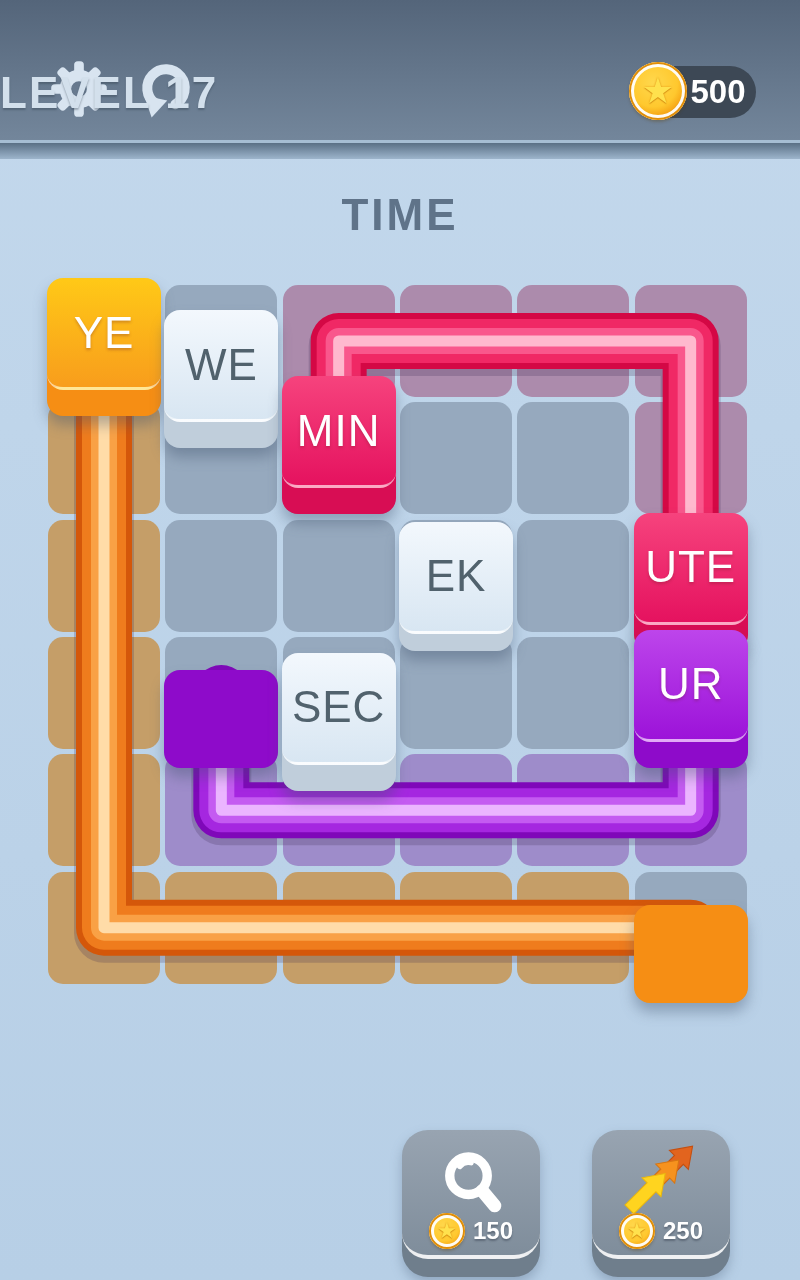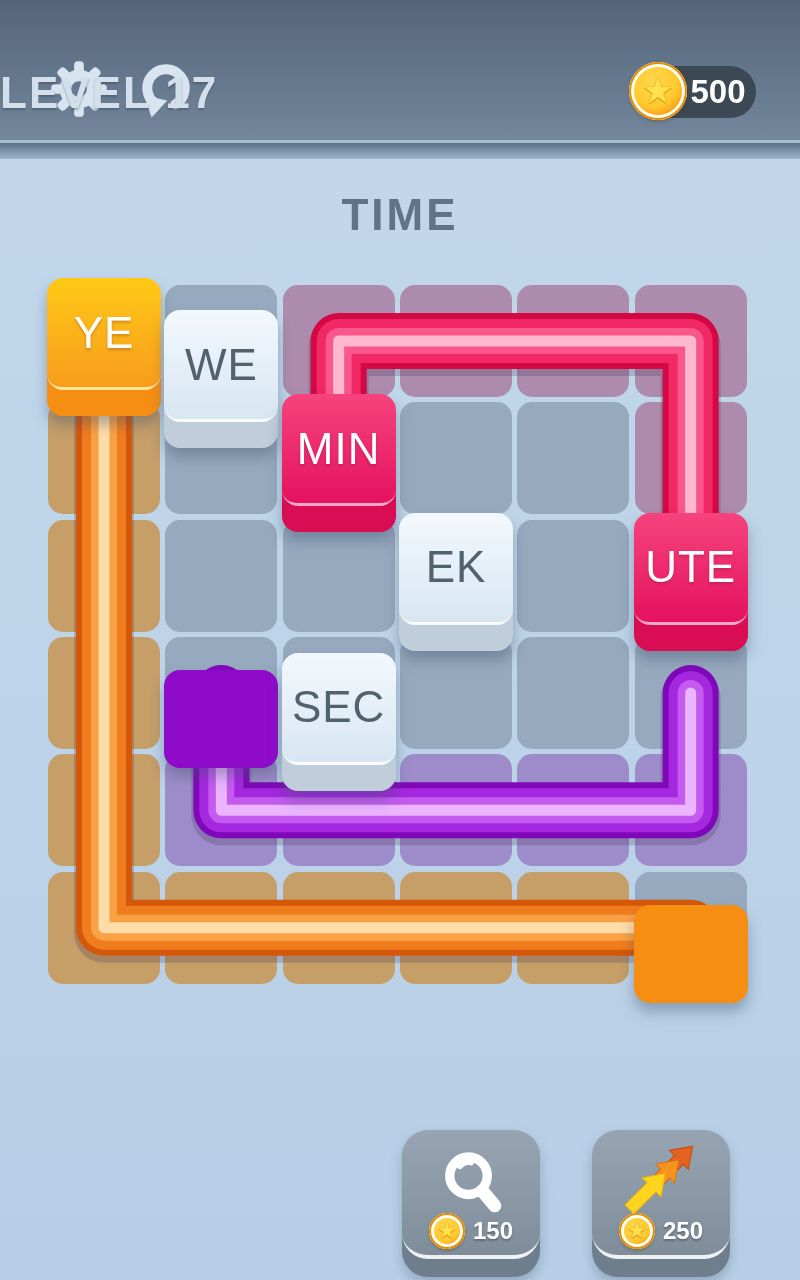--- a/index.html
+++ b/index.html
@@ -175,45 +175,51 @@
         <div class="face" style="background: linear-gradient(rgb(255, 201, 23), rgb(248, 157, 28));">
           <span style="color: rgb(255, 255, 255);">YE</span>
         </div>
       </div>
       <div class="tile" style="left: 164.333px; top: 278px; margin-top: 32px;">
         <div class="lip" style="background: rgb(192, 206, 219);"></div>
         <div class="face" style="background: linear-gradient(rgb(243, 248, 253), rgb(216, 230, 242));">
           <span style="color: rgb(81, 98, 109);">WE</span>
         </div>
       </div>
-      <div class="tile colored" style="left: 281.666px; top: 394px;">
+      <div class="tile colored" style="left: 281.666px; top: 376px;">
         <div class="lip" style="background: rgb(216, 13, 84);"></div>
         <div class="face" style="background: linear-gradient(rgb(246, 67, 125), rgb(229, 18, 95));">
           <span style="color: rgb(255, 255, 255);">MIN</span>
         </div>
       </div>
       <div class="tile" style="left: 398.999px; top: 512.666px;">
         <div class="lip" style="background: rgb(192, 206, 219);"></div>
-        <div class="face" style="background: linear-gradient(rgb(243, 248, 253), rgb(216, 230, 242));">
+        <div class="face" style="background: linear-gradient(rgb(243, 248, 253), rgb(216, 230, 242)); margin-top: 9px;">
           <span style="color: rgb(81, 98, 109);">EK</span>
         </div>
       </div>
       <div class="tile colored" style="left: 633.665px; top: 512.666px;">
         <div class="lip" style="background: rgb(216, 13, 84);"></div>
         <div class="face" style="background: linear-gradient(rgb(246, 67, 125), rgb(229, 18, 95));">
           <span style="color: rgb(255, 255, 255); text-align: right;">UTE</span>
         </div>
       </div>
       <div class="tile colored" style="left: 164.333px; top: 629.999px;">
         <div class="lip" style="background: rgb(142, 11, 202);"></div>
       </div>
       <div class="tile" style="left: 281.666px; top: 629.999px; margin-top: 23px;">
         <div class="lip" style="background: rgb(192, 206, 219);"></div>
         <div class="face" style="background: linear-gradient(rgb(243, 248, 253), rgb(216, 230, 242));">
           <span style="color: rgb(81, 98, 109);">SEC</span>
+        </div>
+      </div>
+      <div class="tile colored" style="left: 633.665px; top: 629.999px;">
+        <div class="lip" style="background: rgb(142, 11, 202);"></div>
+        <div class="face" style="background: linear-gradient(rgb(189, 69, 235), rgb(156, 19, 217));">
+          <span style="color: rgb(255, 255, 255);">UR</span>
         </div>
       </div>
       <div class="tile colored" style="left: 633.665px; top: 864.665px;">
         <div class="lip" style="background: rgb(246, 142, 20);"></div>
       </div>
     </div>
 
   <div class="shop-btn hint-btn">
     <div class="btn-lip"></div>
     <div class="btn-face"></div>

